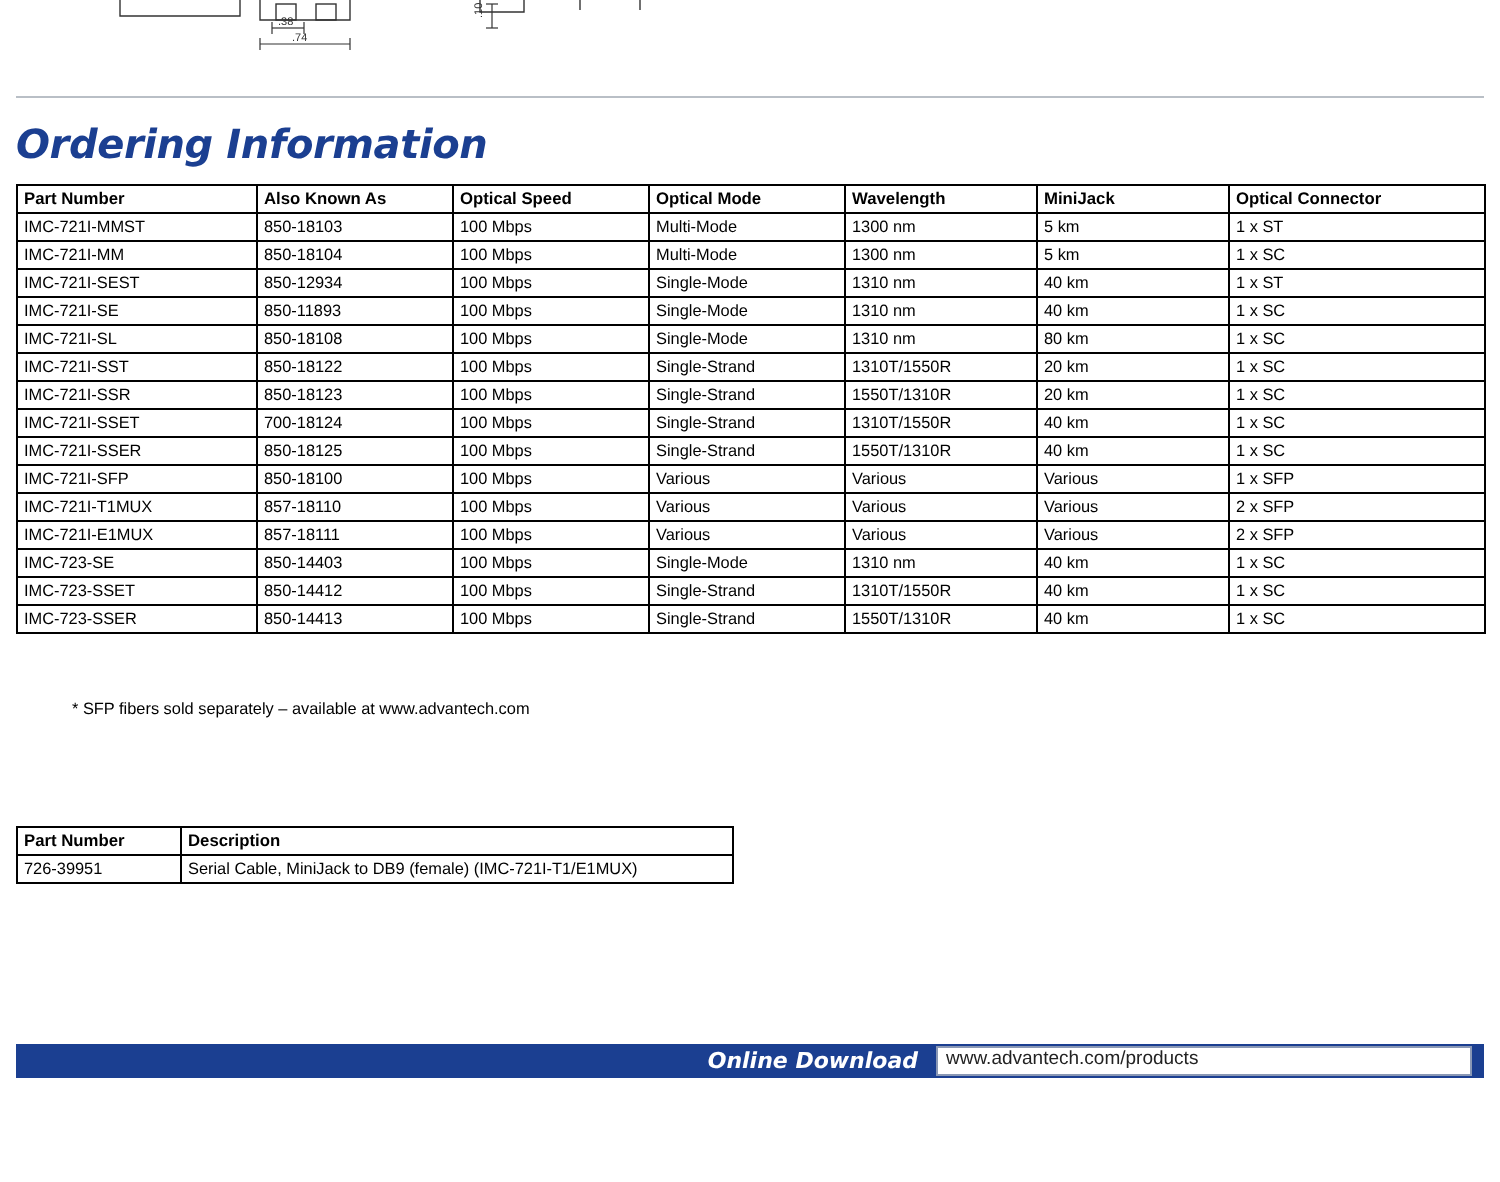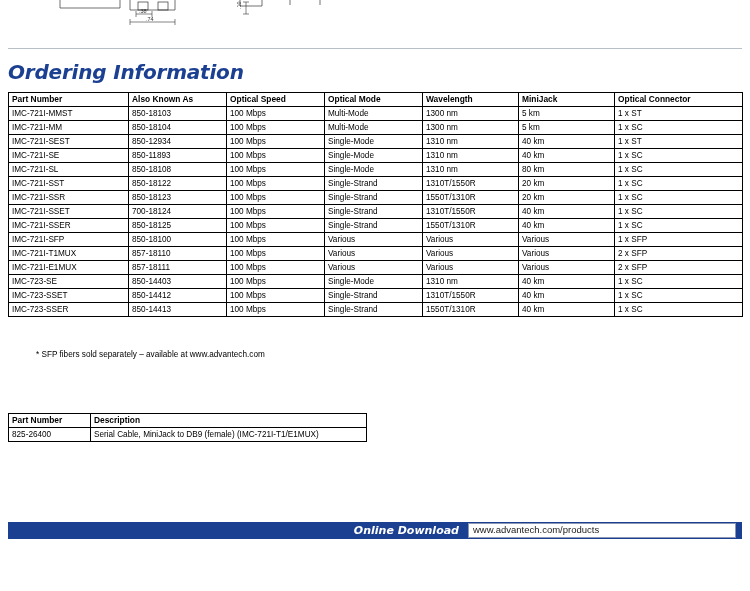--- a/index.html
+++ b/index.html
@@ -373,21 +373,21 @@
       <col style="width:276px">
     </colgroup>
     <thead>
       <tr>
         <th>Part Number</th>
         <th>Description</th>
       </tr>
     </thead>
     <tbody>
       <tr>
-        <td>825-26400</td>
+        <td>726-39951</td>
         <td>Serial Cable, MiniJack to DB9 (female) (IMC-721I-T1/E1MUX)</td>
       </tr>
     </tbody>
   </table>
 
   <div class="bottom-bar"></div>
   <div class="download-label">Online Download</div>
   <div class="download-url-box"></div>
   <div class="download-url">www.advantech.com/products</div>
 

